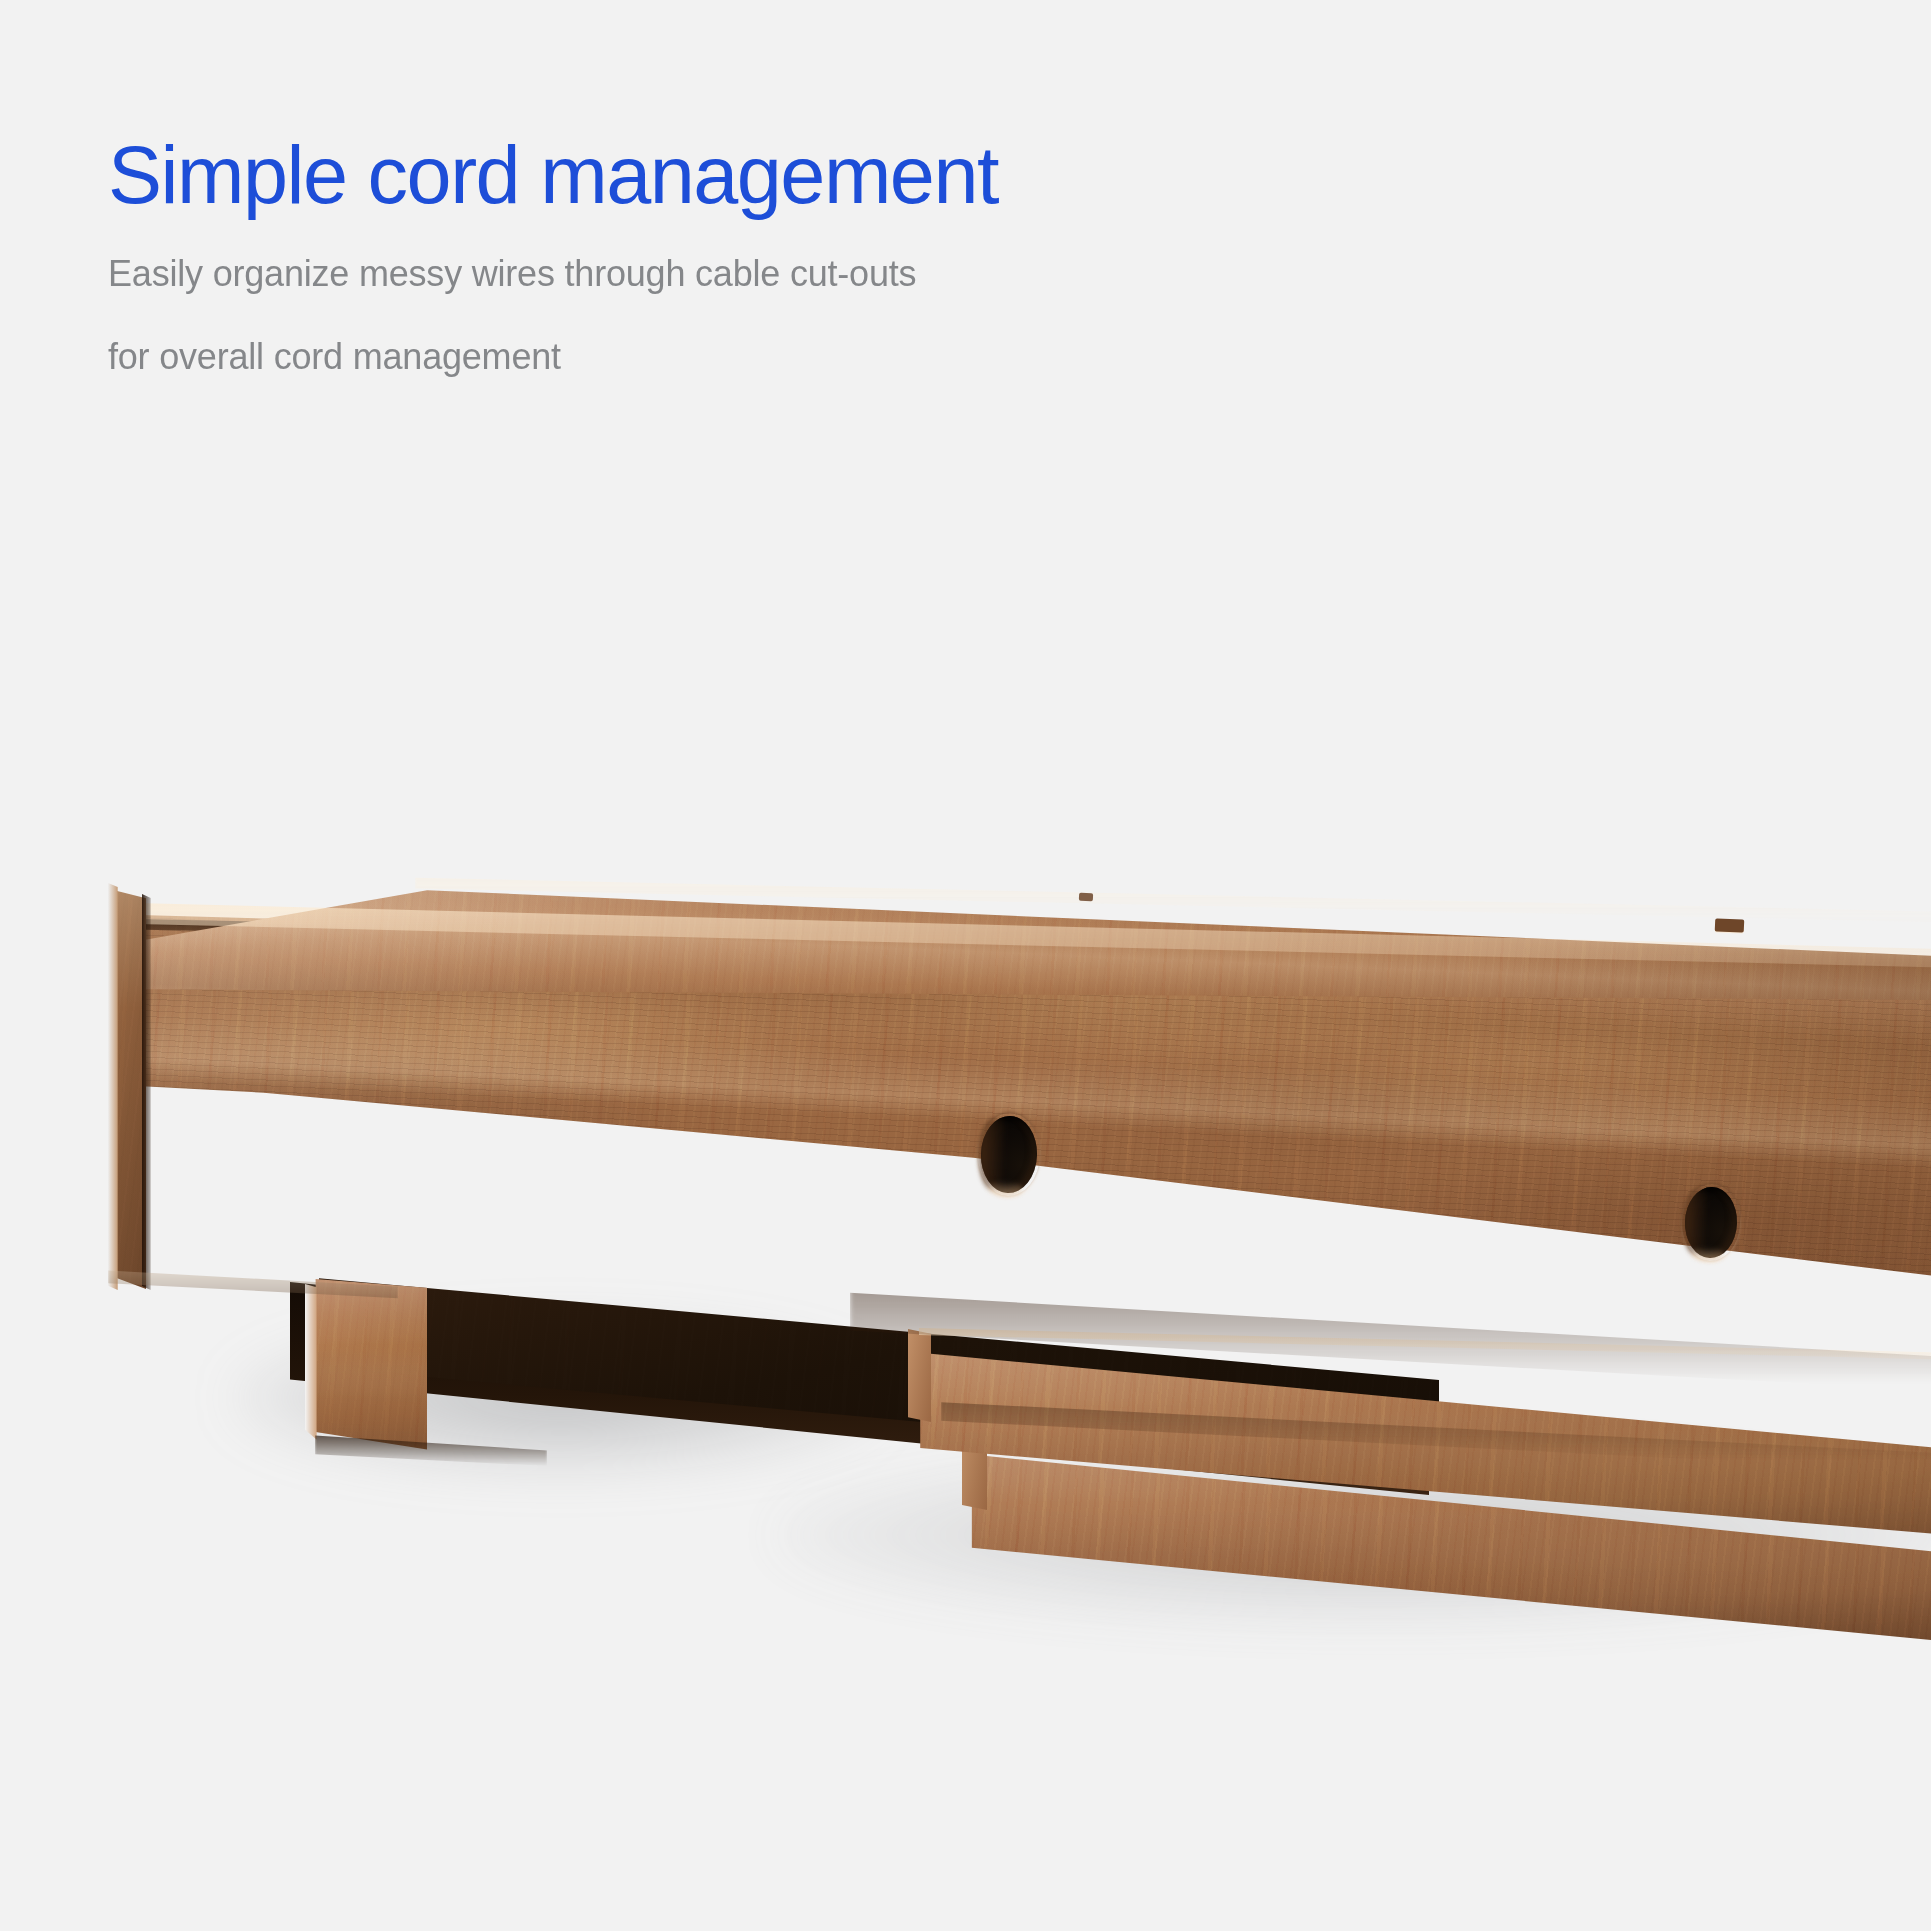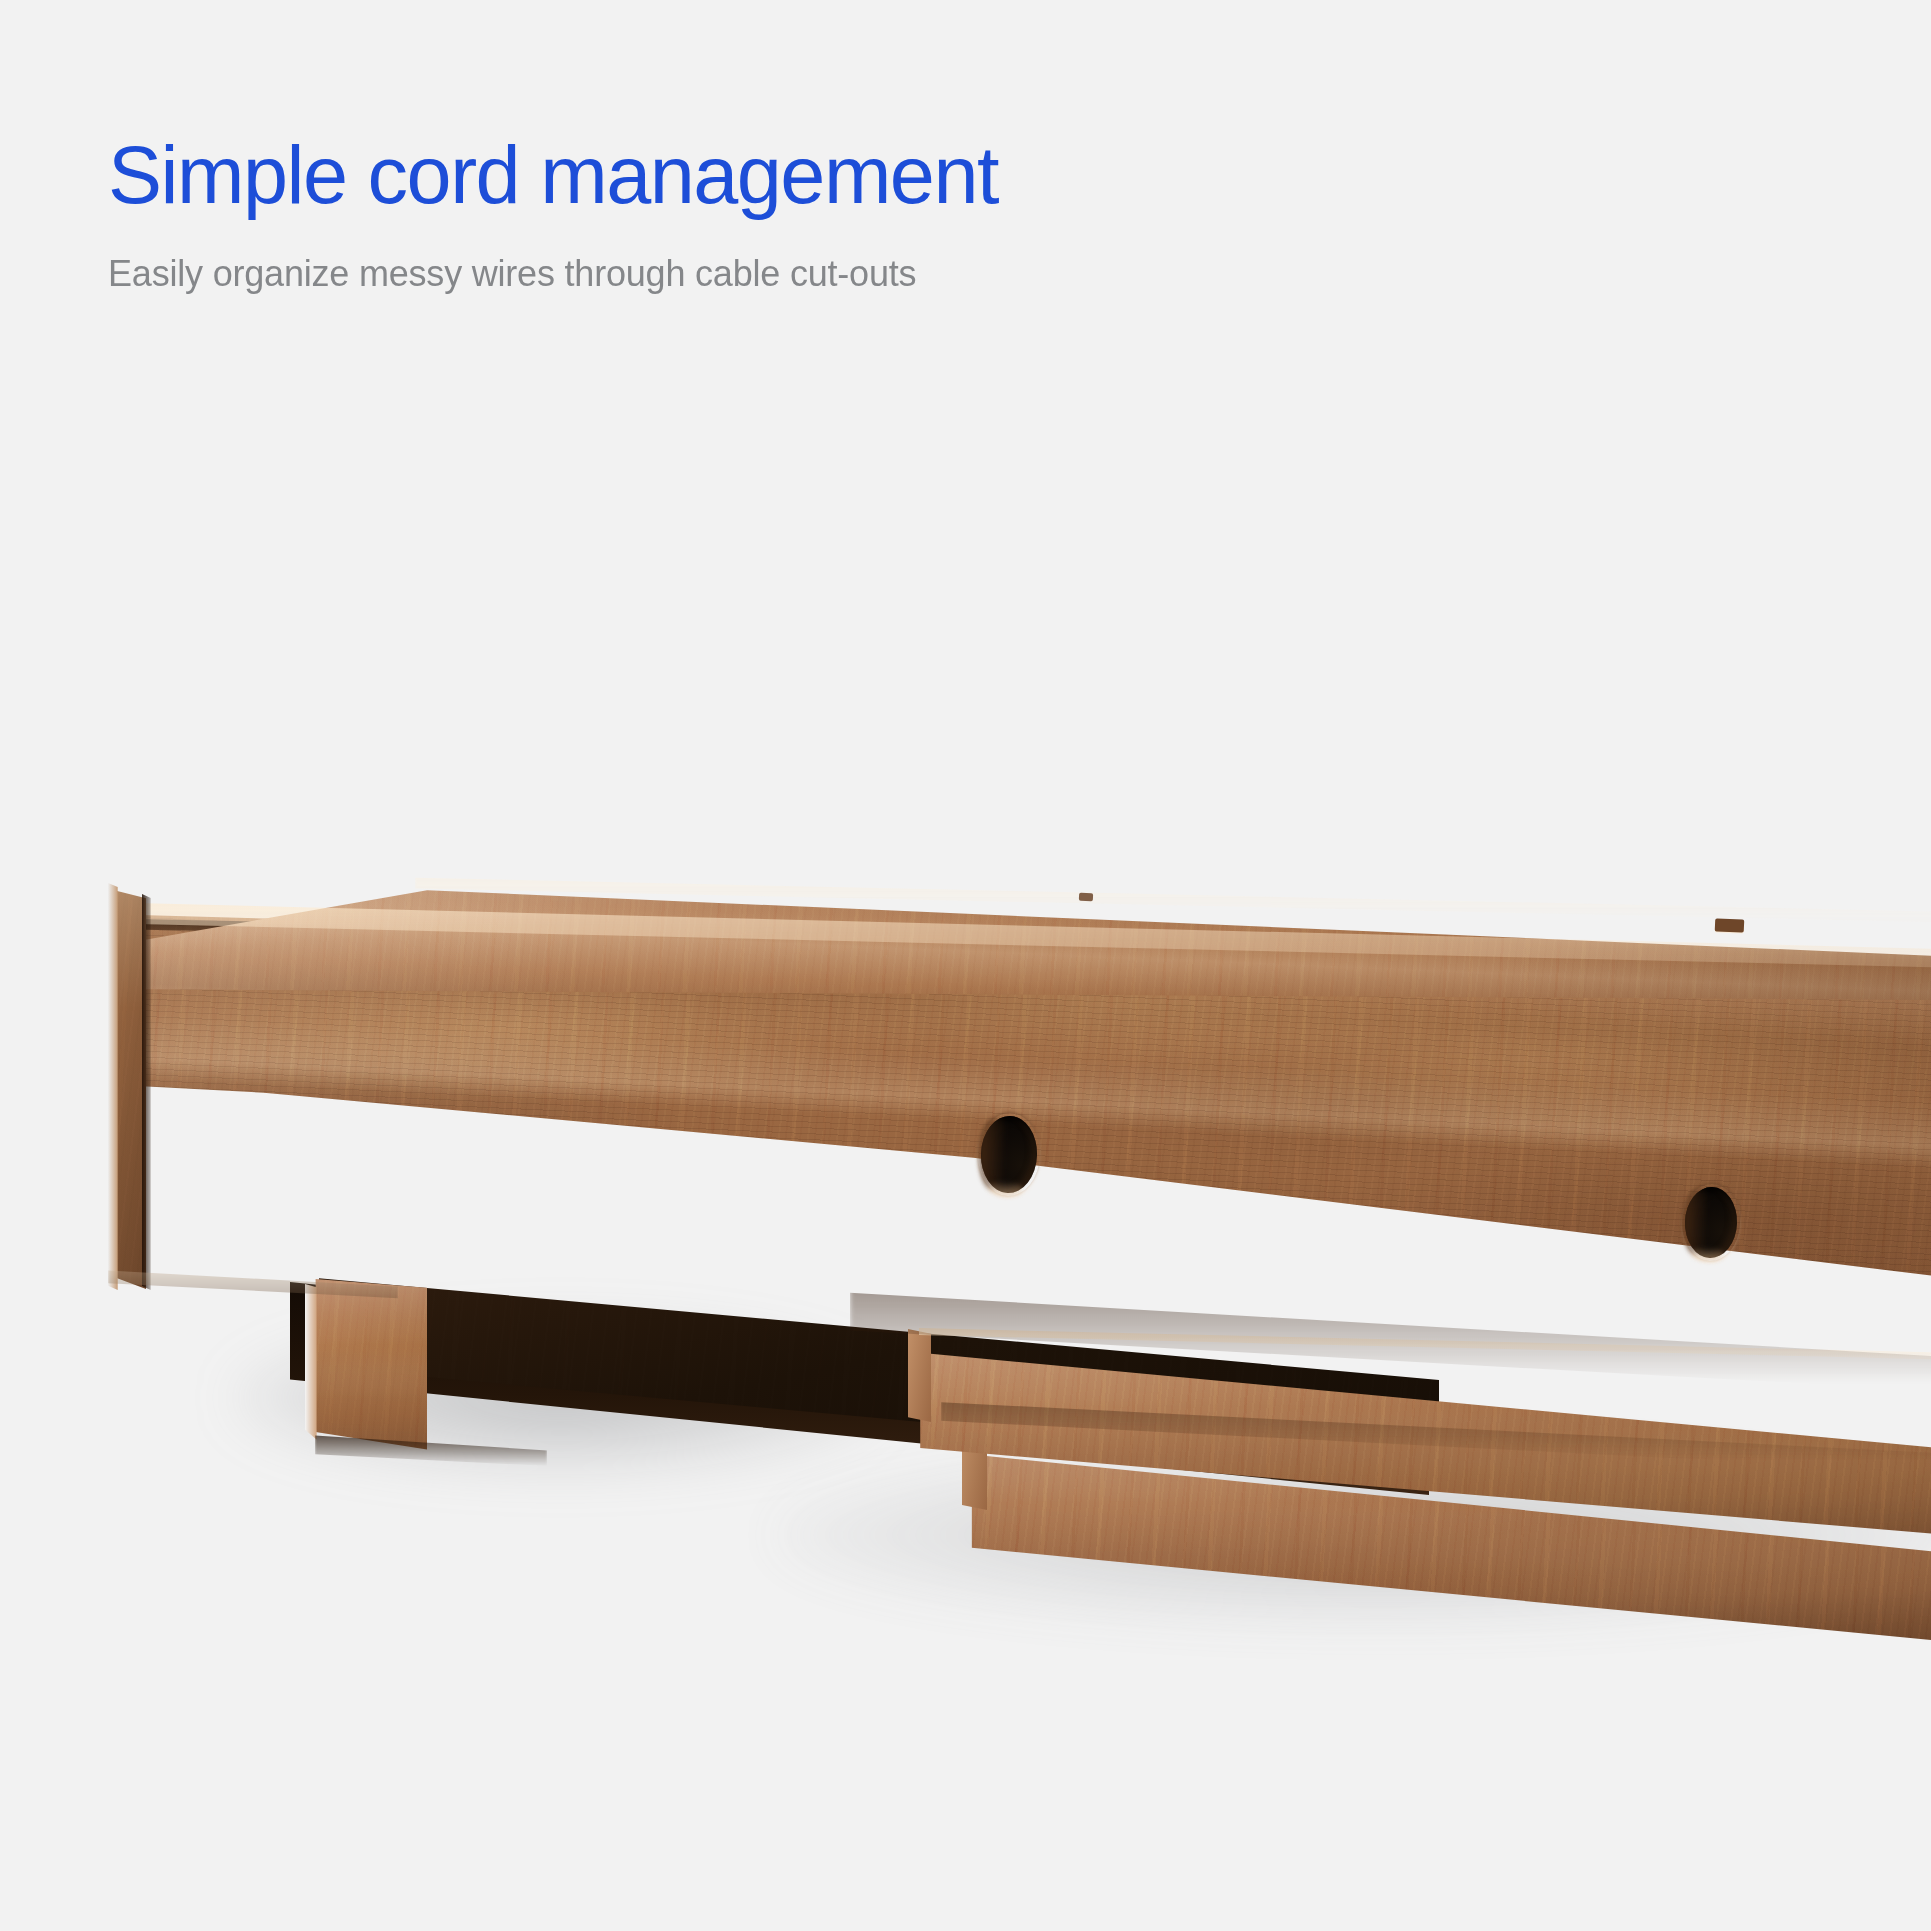--- a/index.html
+++ b/index.html
@@ -290,17 +290,18 @@
 
     <div style="position:absolute;left:850px;top:1284px;width:1091px;height:145px;
                 background:linear-gradient(180deg,rgba(52,28,12,.45),rgba(52,28,12,0) 68%);
                 clip-path:polygon(0% 6%, 100% 50%, 100% 74%, 0% 32%);filter:blur(2.9px);"></div>
   </div>
 
   <div id="copy">
     <h1 id="headline">Simple cord management</h1>
     <p id="subline">
       <span class="l">Easily organize messy wires through cable cut-outs</span>
+      <span class="l">for overall cord management</span>
     </p>
   </div>
 
 </div>
 
 
 </body></html>

